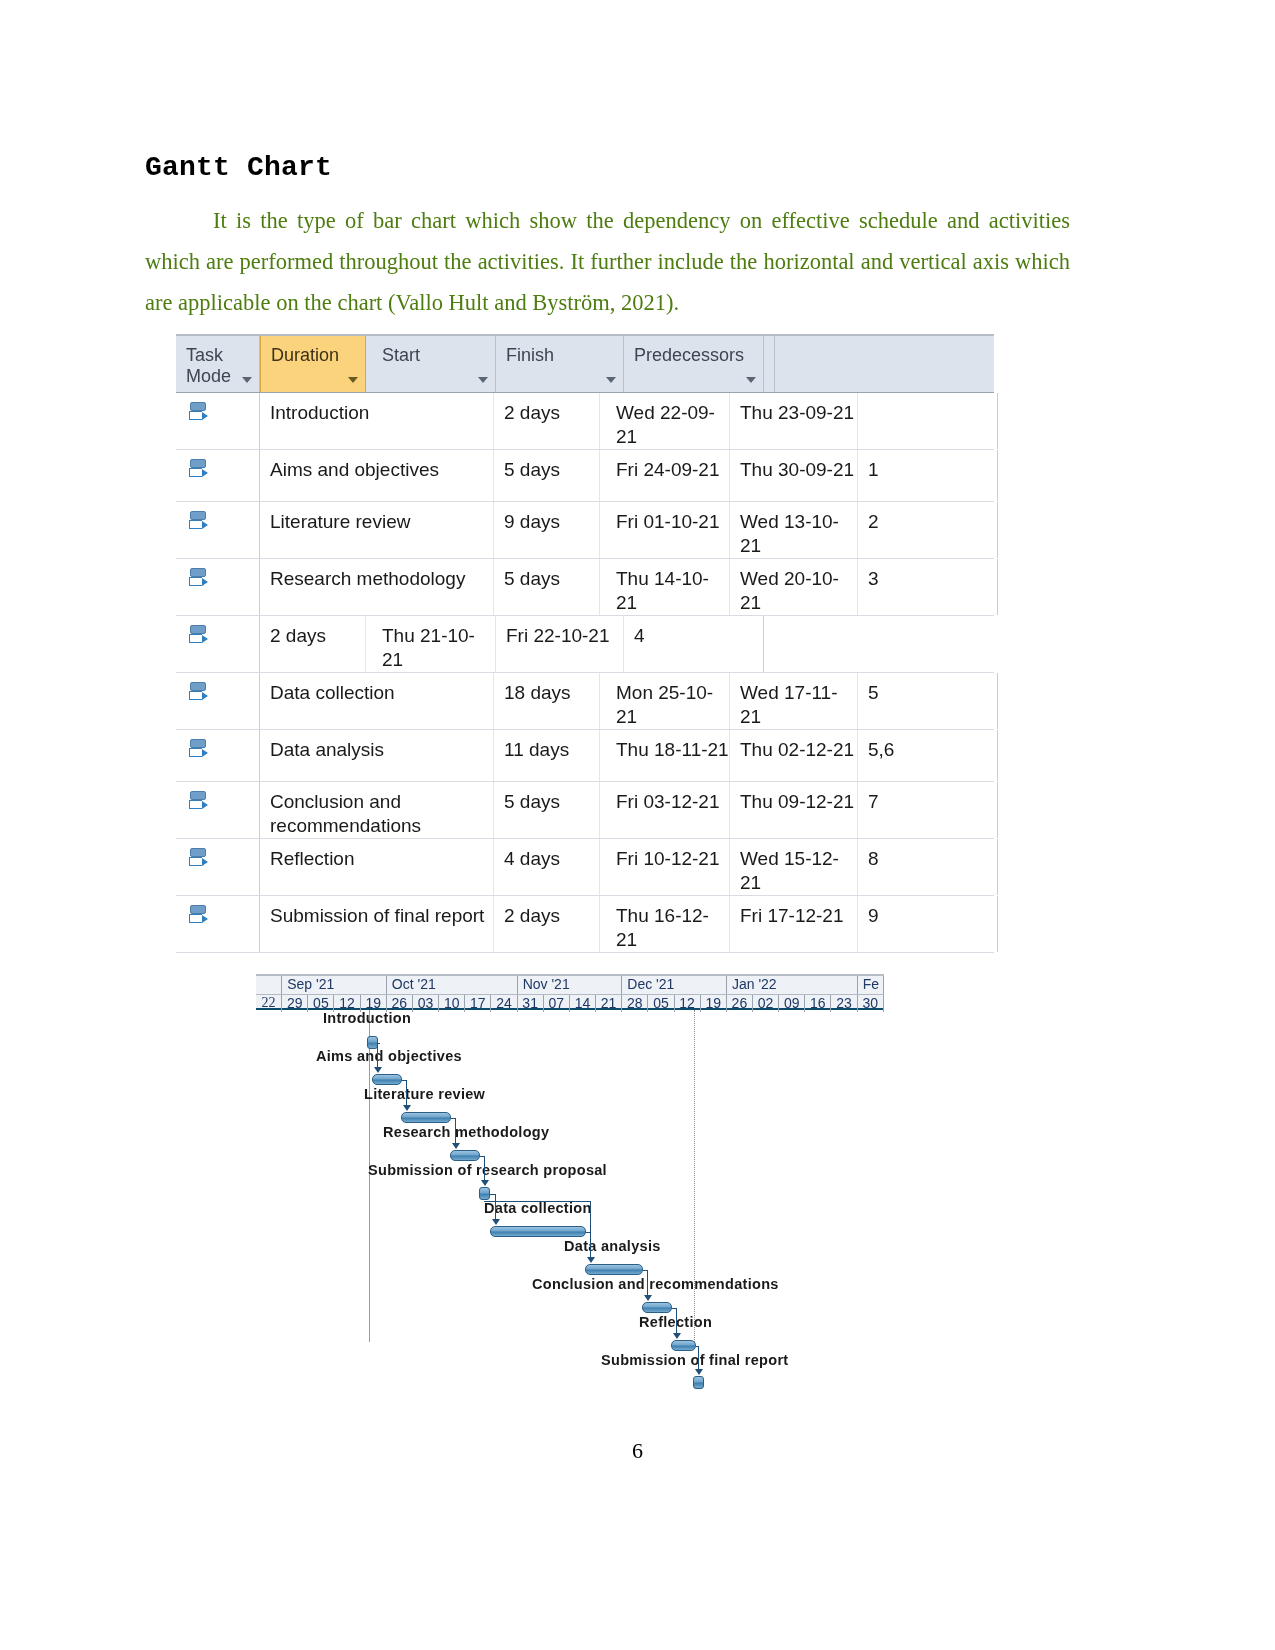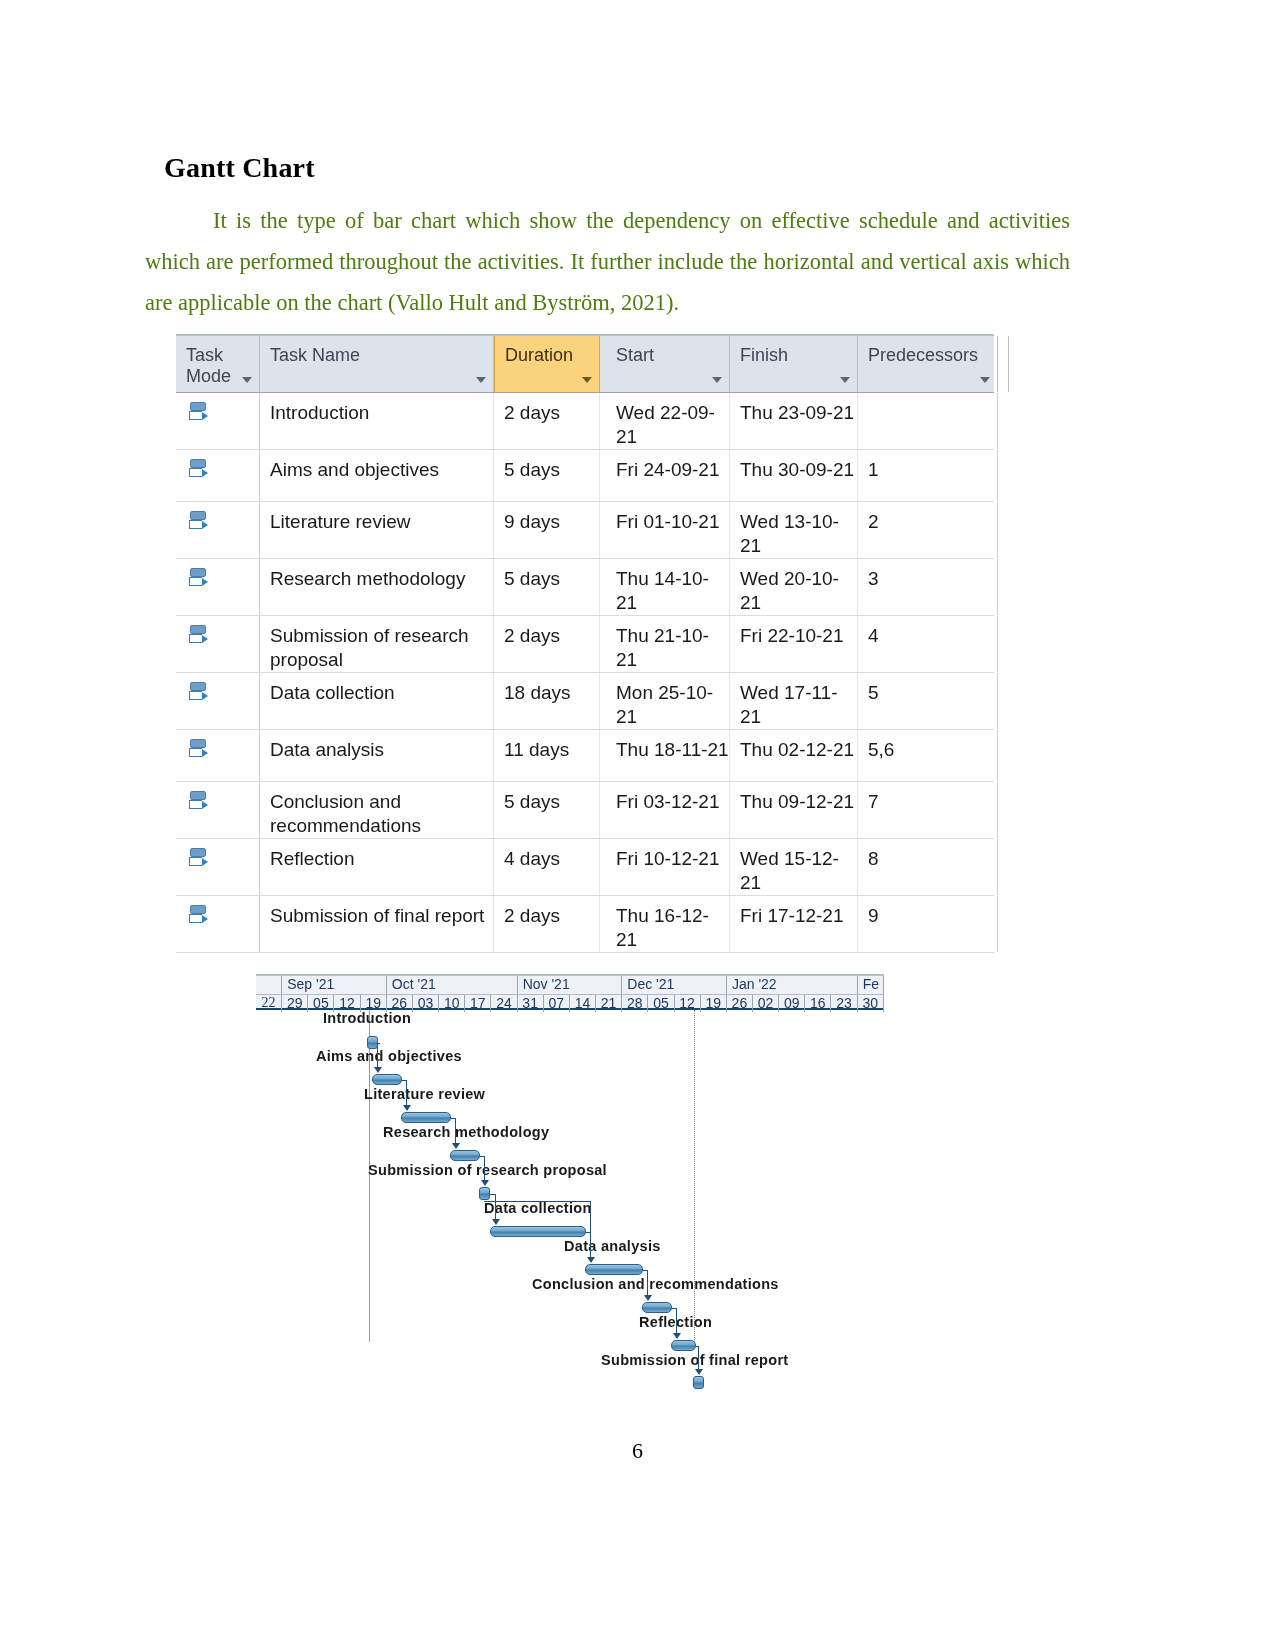--- a/index.html
+++ b/index.html
@@ -14,26 +14,25 @@
     background: #ffffff;
     font-family: "Liberation Serif", serif;
     overflow: hidden;
   }
 
   
   .heading {
     position: absolute;
     left: 145px;
     top: 152px;
-    font-family: Liberation Serif, serif;
+    font-family: Liberation Mono, monospace;
     font-size: 28px;
     font-weight: bold;
     color: #000000;
     letter-spacing: 0.2px;
-    margin-left: 19px;
   }
   .body-text {
     position: absolute;
     left: 145px;
     top: 200px;
     width: 925px;
     font-family: "Liberation Serif", serif;
     font-size: 22.5px;
     line-height: 41px;
     color: #4d7c0f;
@@ -288,21 +287,20 @@
 
   <div class="heading">Gantt Chart</div>
 
   <div class="body-text">It is the type of bar chart which show the dependency on effective schedule and activities which are performed throughout the activities. It further include the horizontal and vertical axis which are applicable on the chart (Vallo Hult and Byström, 2021).</div>
 
   <div class="pt-left-border"></div>
   <div class="project-table">
     <div class="pt-row pt-head" id="pt-head">
         <div class="pt-cell c-mode"><span>Task
 Mode</span><span class="col-arrow"></span></div>
-        <div class="pt-cell c-name"><span>Task Name</span><span class="col-arrow"></span></div>
         <div class="pt-cell c-dur highlight"><span>Duration</span><span class="col-arrow dark"></span></div>
         <div class="pt-cell c-start"><span>Start</span><span class="col-arrow"></span></div>
         <div class="pt-cell c-finish"><span>Finish</span><span class="col-arrow"></span></div>
         <div class="pt-cell c-pred"><span>Predecessors</span><span class="col-arrow"></span></div>
         <div class="pt-cell c-tail"></div>
       </div>
     <div class="pt-body" id="pt-body">
         <div class="pt-row">
           <div class="pt-cell c-mode"><span class="mode-glyph"><span class="blk"></span><span class="arr"></span></span></div>
           <div class="pt-cell c-name">Introduction</div>
@@ -334,22 +332,20 @@
           <div class="pt-cell c-mode"><span class="mode-glyph"><span class="blk"></span><span class="arr"></span></span></div>
           <div class="pt-cell c-name">Research methodology</div>
           <div class="pt-cell c-dur">5 days</div>
           <div class="pt-cell c-start">Thu 14-10-21</div>
           <div class="pt-cell c-finish">Wed 20-10-21</div>
           <div class="pt-cell c-pred">3</div>
           <div class="pt-cell c-tail"></div>
         </div>
         <div class="pt-row" style="min-height: 54px;">
           <div class="pt-cell c-mode"><span class="mode-glyph"><span class="blk"></span><span class="arr"></span></span></div>
-          <div class="pt-cell c-name">Submission of research
-proposal</div>
           <div class="pt-cell c-dur">2 days</div>
           <div class="pt-cell c-start">Thu 21-10-21</div>
           <div class="pt-cell c-finish">Fri 22-10-21</div>
           <div class="pt-cell c-pred">4</div>
           <div class="pt-cell c-tail"></div>
         </div>
         <div class="pt-row">
           <div class="pt-cell c-mode"><span class="mode-glyph"><span class="blk"></span><span class="arr"></span></span></div>
           <div class="pt-cell c-name">Data collection</div>
           <div class="pt-cell c-dur">18 days</div>

